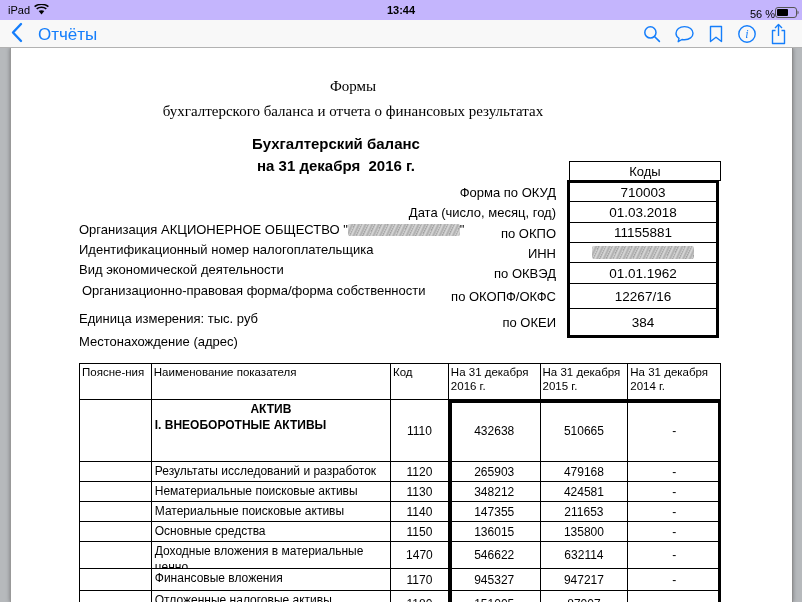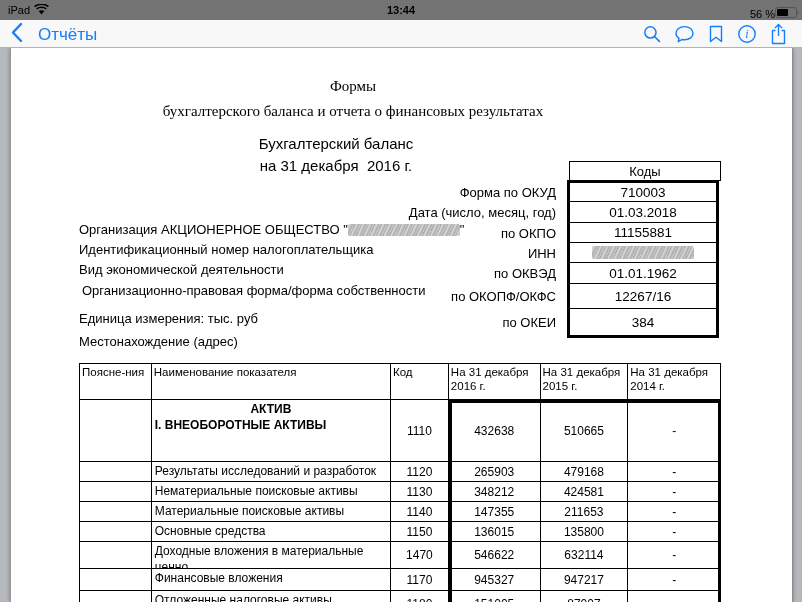--- a/index.html
+++ b/index.html
@@ -1,37 +1,37 @@
 <!DOCTYPE html>
 <html><head>
 <meta charset="utf-8">
 <style>
   html,body{margin:0;padding:0;background:#000;}
   #screen{position:relative;width:802px;height:602px;background:#b6b9bc;overflow:hidden;
           font-family:"Liberation Sans",sans-serif;-webkit-font-smoothing:antialiased;}
   
-  #statusbar{position:absolute;left:0;top:0;width:802px;height:20px;background:#737373;
+  #statusbar{position:absolute;left:0;top:0;width:802px;height:20px;background:#c4b5fd;
              display:flex;align-items:center;font-size:11px;color:#000;z-index:30;}
   .sb-left{position:absolute;left:8px;top:0;height:20px;display:flex;align-items:center;gap:4px;font-weight:500;}
   .sb-time{position:absolute;left:0;width:100%;text-align:center;font-weight:700;}
   .sb-right{position:absolute;right:2px;top:0;height:20px;display:flex;align-items:flex-end;gap:0;font-weight:500;}
   
   #navbar{position:absolute;left:0;top:20px;width:802px;height:27px;background:#f8f8f8;
           border-bottom:1px solid #b2b2b2;z-index:29;}
   .back{position:absolute;left:10px;top:2px;display:flex;align-items:center;gap:15px;color:#157efb;font-size:17px;cursor:pointer;}
   .nav-icons{position:absolute;right:14px;top:3px;display:flex;align-items:center;gap:12px;}
   .nav-icons svg{display:block;}
   
   #content{position:absolute;left:0;top:48px;width:802px;height:554px;background:#b6b9bc;}
   #page{position:absolute;left:10px;top:0;width:781px;height:554px;background:#fff;
         border-left:1px solid #999;border-right:1px solid #8e8e8e;box-shadow:0 0 4px rgba(0,0,0,.35);
         overflow:hidden;color:#000;}
   .serifline{position:absolute;left:0;width:684px;text-align:center;
              font-family:"Liberation Serif",serif;font-size:15px;}
-  .boldline{position:absolute;left:0;width:650px;text-align:center;font-weight:400;font-size:15px;white-space:pre;}
+  .boldline{position:absolute;left:0;width:650px;text-align:center;font-weight:700;font-size:15px;white-space:pre;}
   .lbl{position:absolute;font-size:13px;white-space:nowrap;}
   
   #kody-cell{position:absolute;left:558px;top:113px;width:152px;height:20px;border:1px solid #000;
              box-sizing:border-box;display:flex;align-items:center;justify-content:center;font-size:13px;}
   #codes-values{position:absolute;left:556px;top:132px;width:152px;border:3px solid #000;box-sizing:border-box;}
   #codes-values .cv{display:flex;align-items:center;justify-content:center;font-size:13.5px;
                     border-bottom:1px solid #000;box-sizing:border-box;}
   #codes-values .cv:last-child{border-bottom:none;}
   #codes-labels{position:absolute;left:250px;top:135px;width:300px;}
   #codes-labels .cl{display:flex;align-items:center;justify-content:flex-end;font-size:13px;

